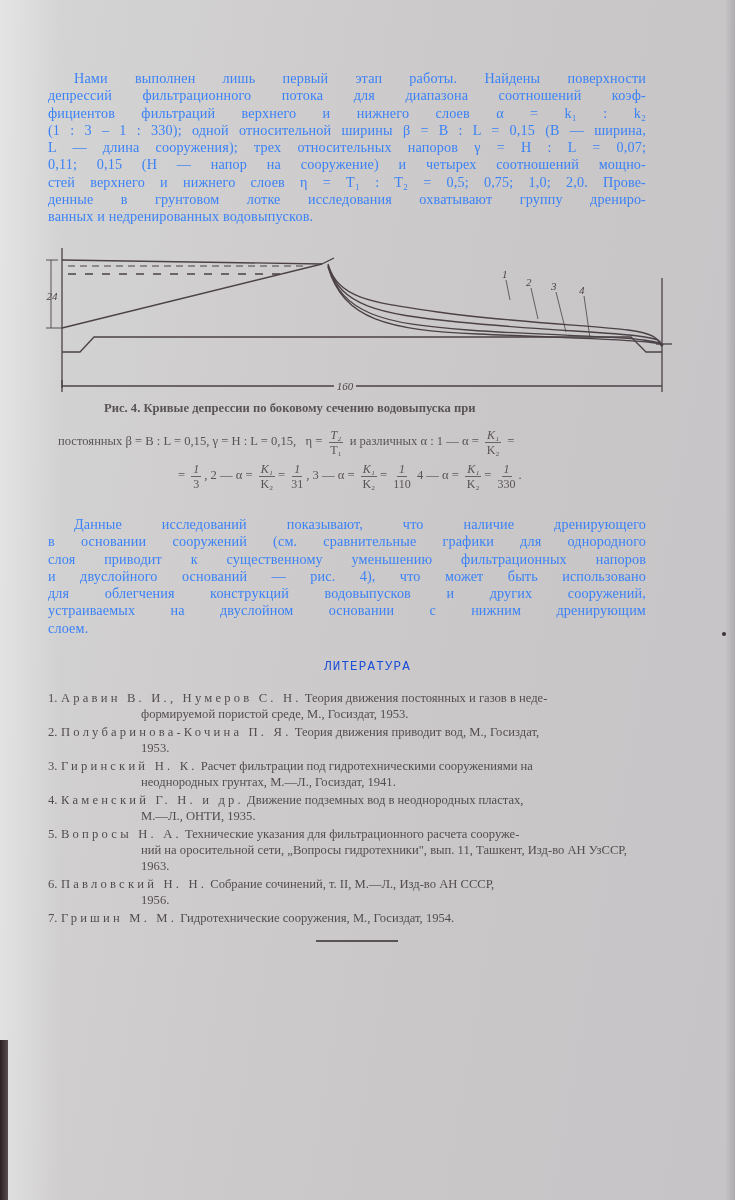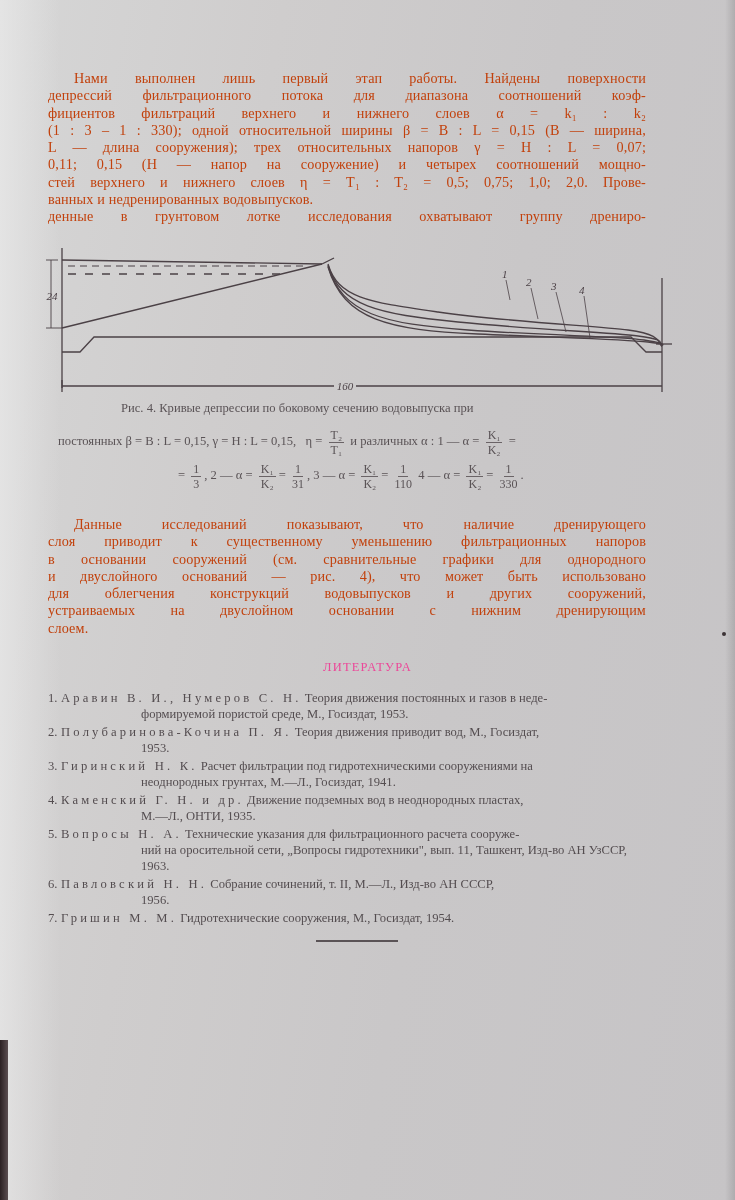--- a/index.html
+++ b/index.html
@@ -21,42 +21,42 @@
     .edge-right {
       position: absolute; right: 0; top: 0; width: 10px; height: 1200px;
       background: linear-gradient(90deg, rgba(0,0,0,0), rgba(150,148,150,0.5));
     }
     .page {
       position: absolute; left: 0; top: 0; width: 735px; height: 1200px;
     }
     .para {
       position: absolute; left: 48px; width: 598px;
       font-size: 14.2px; line-height: 17.3px; text-align: justify;
-      letter-spacing: 0.15px; color: #c2410c;
+      letter-spacing: 0.15px; color: #3b82f6;
     }
     .para .line { display: block; white-space: nowrap; text-align-last: justify; }
     .para .line.last { text-align-last: left; }
     #p1 { top: 70px; }
     #p2 { top: 516px; }
     .figure { position: absolute; left: 38px; top: 240px; width: 640px; height: 160px; }
     .caption {
       position: absolute; left: 55px; width: 600px;
       font-size: 12.6px; color: #5a5356; white-space: nowrap;
     }
-    .cap1 { top: 401px; left: 121px; }
+    .cap1 { top: 401px; left: 104px; font-weight: bold; }
     .cap2 { top: 428px; left: 58px; }
     .cap3 { top: 462px; left: 178px; }
     .frac {
       display: inline-flex; flex-direction: column; align-items: center;
       vertical-align: middle; font-size: 12px; line-height: 14px; margin: 0 3px;
     }
-    .frac .num { border-bottom: 1px solid #6a6366; padding: 0 2px; }
+    .frac .num { border-bottom: 1px solid #6a6366; padding: 0 2px; font-style: italic; }
     .lit-title {
       position: absolute; top: 660px; left: 0; width: 735px; text-align: center;
-      font-size: 12.5px; letter-spacing: 1.2px; color: #ec4899;
+      font-size: 12.5px; letter-spacing: 1.2px; color: #1d4ed8; font-family: Liberation Mono, monospace;
     }
     .refs { position: absolute; left: 48px; top: 690px; width: 610px; font-size: 12.6px; line-height: 16px; color: #544d50; }
     .ref { position: relative; margin-bottom: 2px; }
     .ref .num { position: absolute; left: 0; }
     .ref .body { padding-left: 13px; }
     .ref .author { letter-spacing: 3.2px; margin-top: 41px; }
     .ref .cont { display: block; padding-left: 80px; }
     .end-rule {
       position: absolute; left: 316px; top: 940px; width: 82px; height: 2px; background: #5a5356;
     }
@@ -71,22 +71,22 @@
   <div class="edge-right"></div>
 
   <div class="para" id="p1">
     <span class="line" style="padding-left:26px">Нами выполнен лишь первый этап работы. Найдены поверхности</span>
     <span class="line">депрессий фильтрационного потока для диапазона соотношений коэф-</span>
     <span class="line">фициентов фильтраций верхнего и нижнего слоев α = k₁ : k₂</span>
     <span class="line">(1 : 3 – 1 : 330); одной относительной ширины β = B : L = 0,15 (B — ширина,</span>
     <span class="line">L — длина сооружения); трех относительных напоров γ = H : L = 0,07;</span>
     <span class="line">0,11; 0,15 (H — напор на сооружение) и четырех соотношений мощно-</span>
     <span class="line">стей верхнего и нижнего слоев η = T₁ : T₂ = 0,5; 0,75; 1,0; 2,0. Прове-</span>
+    <span class="line">денные в грунтовом лотке исследования охватывают группу дрениро-</span>
     <span class="line last">ванных и недренированных водовыпусков.</span>
-    <span class="line">денные в грунтовом лотке исследования охватывают группу дрениро-</span>
   </div>
 
   <div class="figure">
     <svg width="640" height="160" viewBox="0 0 640 160">
       <g fill="none" stroke="#4b4146" stroke-width="1.3">
 
         <line x1="24" y1="8" x2="24" y="" y2="148"></line>
 
         <line x1="13" y1="20" x2="13" y2="88" stroke-width="0.9"></line>
         <line x1="8" y1="20" x2="20" y2="20" stroke-width="0.9"></line>
@@ -174,22 +174,22 @@
       <span class="den">K₂</span>
     </span><span>=</span>
     <span class="frac">
       <span class="num">1</span>
       <span class="den">330</span>
     </span><span>.</span>
   </div>
 
   <div class="para" id="p2">
     <span class="line" style="padding-left:26px">Данные исследований показывают, что наличие дренирующего</span>
+    <span class="line">в основании сооружений (см. сравнительные графики для однородного</span>
     <span class="line">слоя приводит к существенному уменьшению фильтрационных напоров</span>
-    <span class="line">в основании сооружений (см. сравнительные графики для однородного</span>
     <span class="line">и двуслойного оснований — рис. 4), что может быть использовано</span>
     <span class="line">для облегчения конструкций водовыпусков и других сооружений,</span>
     <span class="line">устраиваемых на двуслойном основании с нижним дренирующим</span>
     <span class="line last">слоем.</span>
   </div>
 
   <div class="dot-spot"></div>
 
   <div class="lit-title">ЛИТЕРАТУРА</div>
   <div class="refs">

